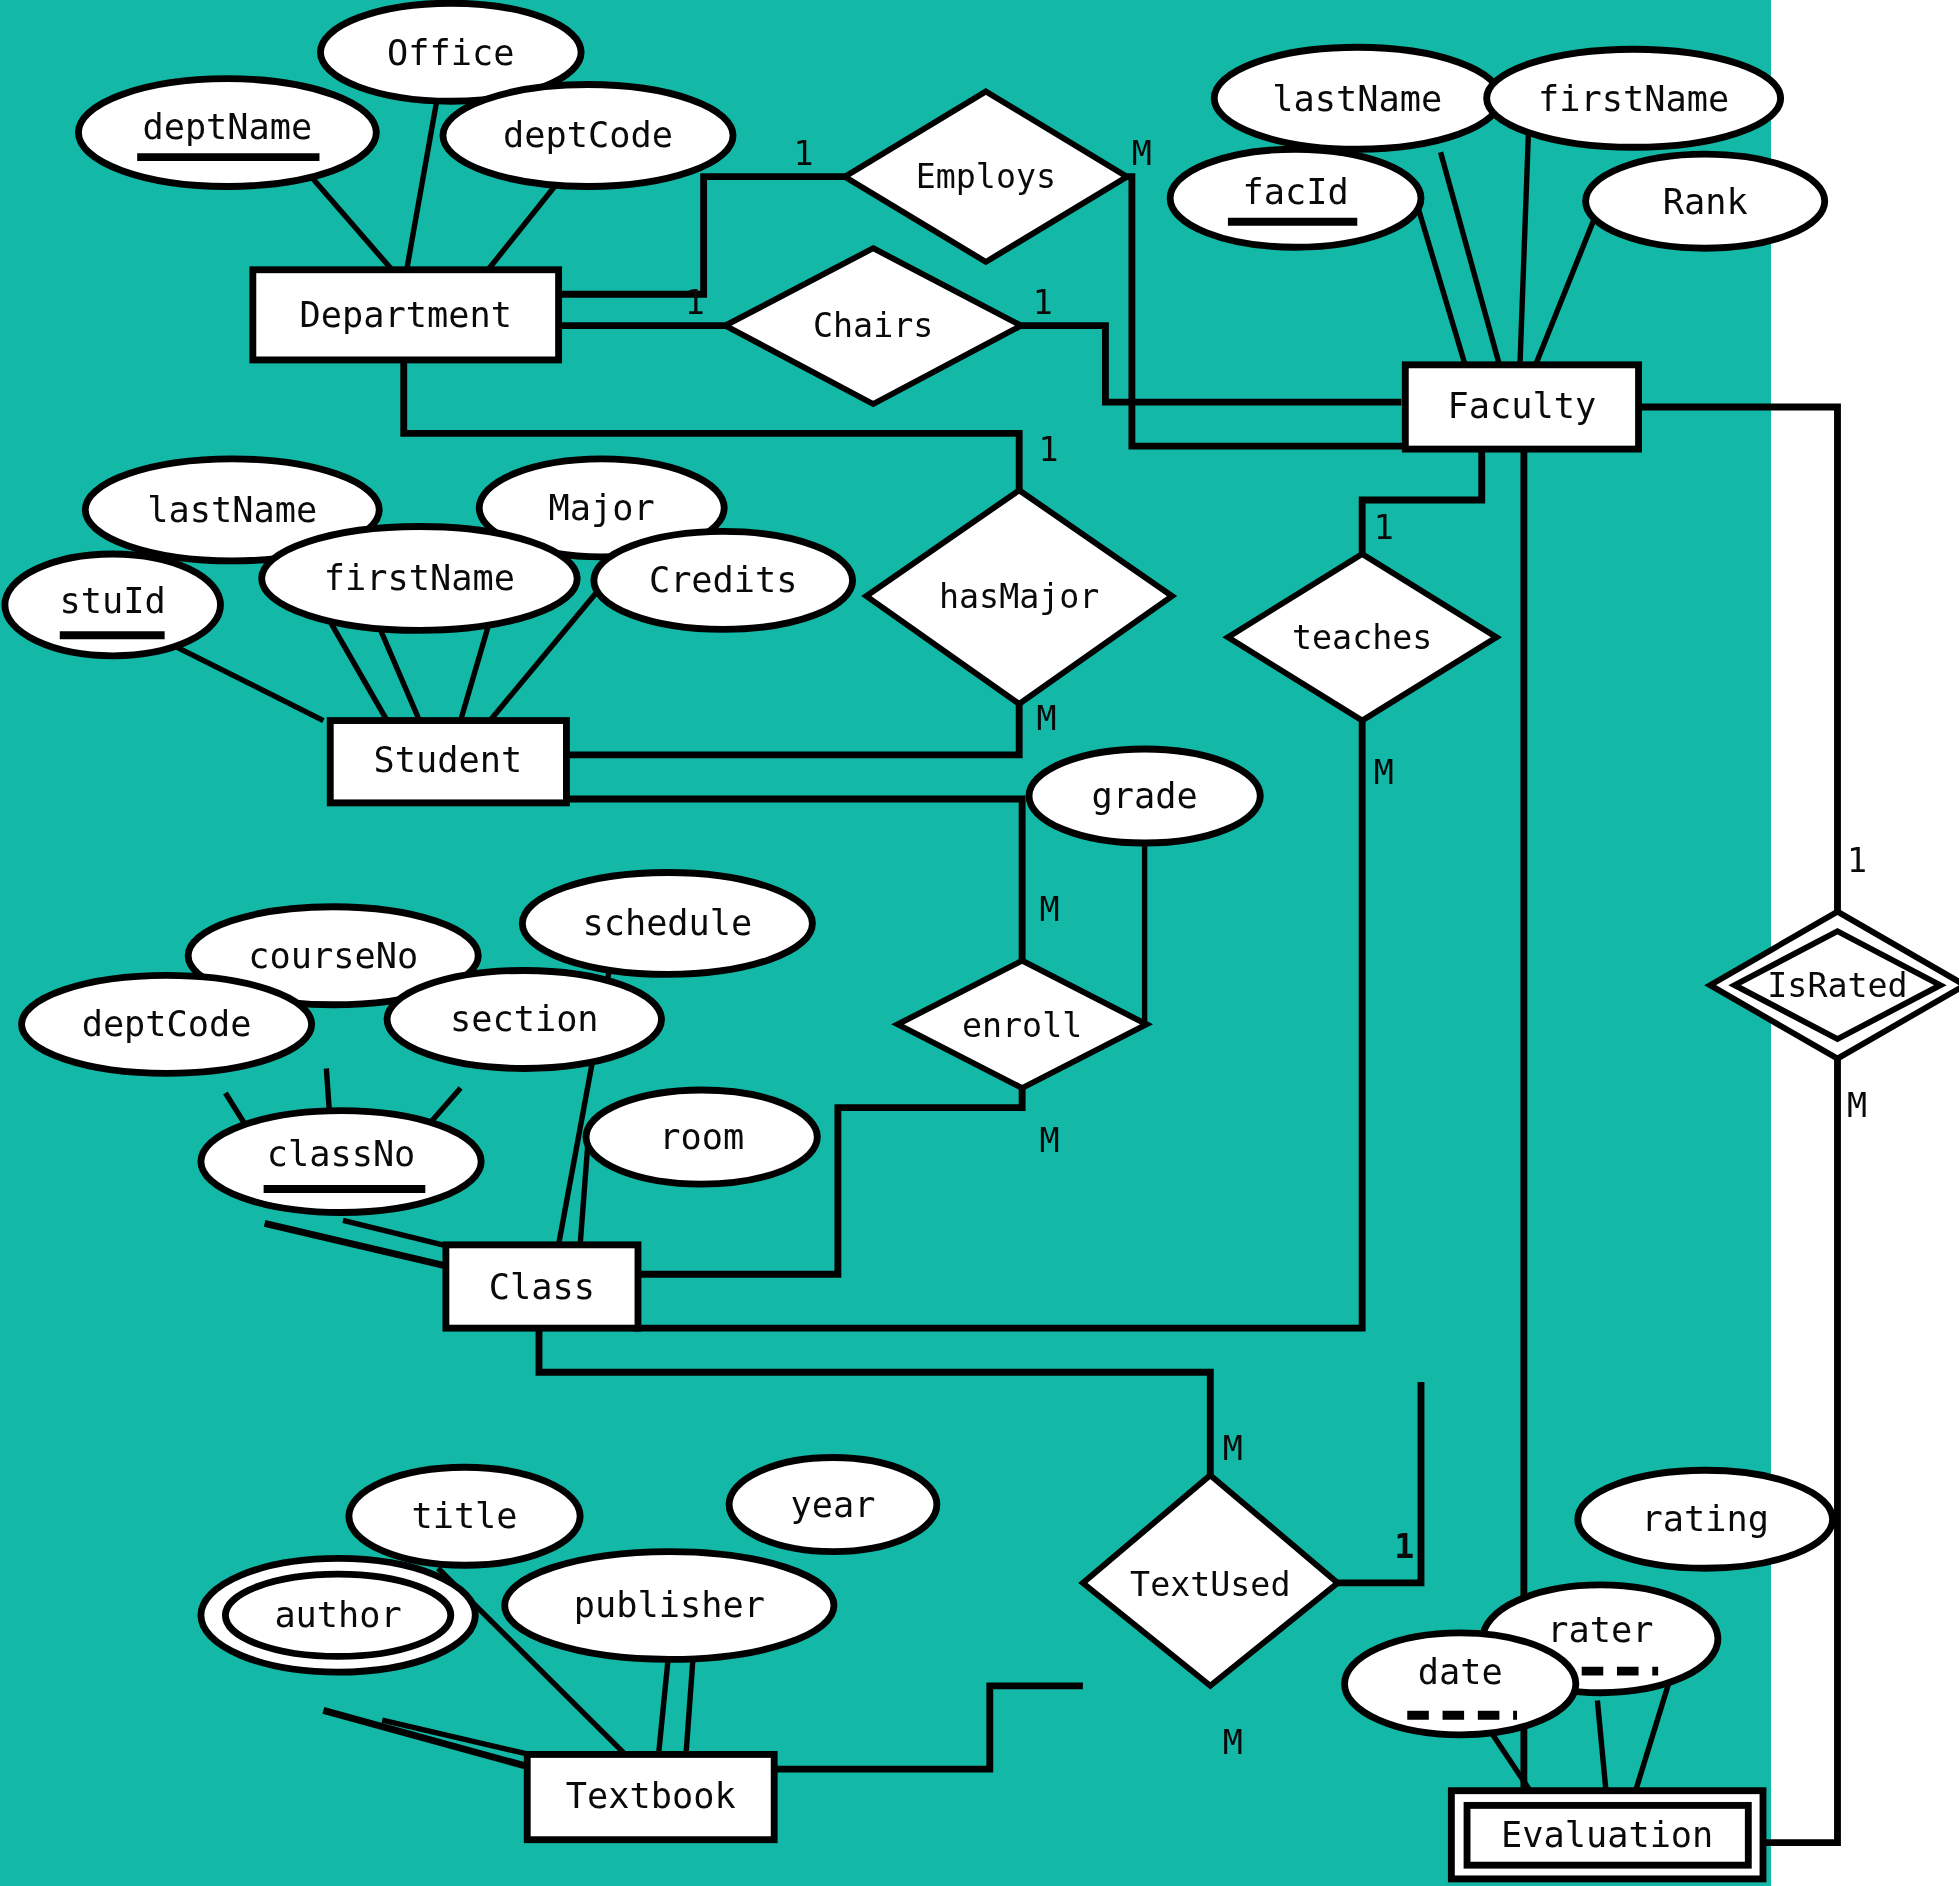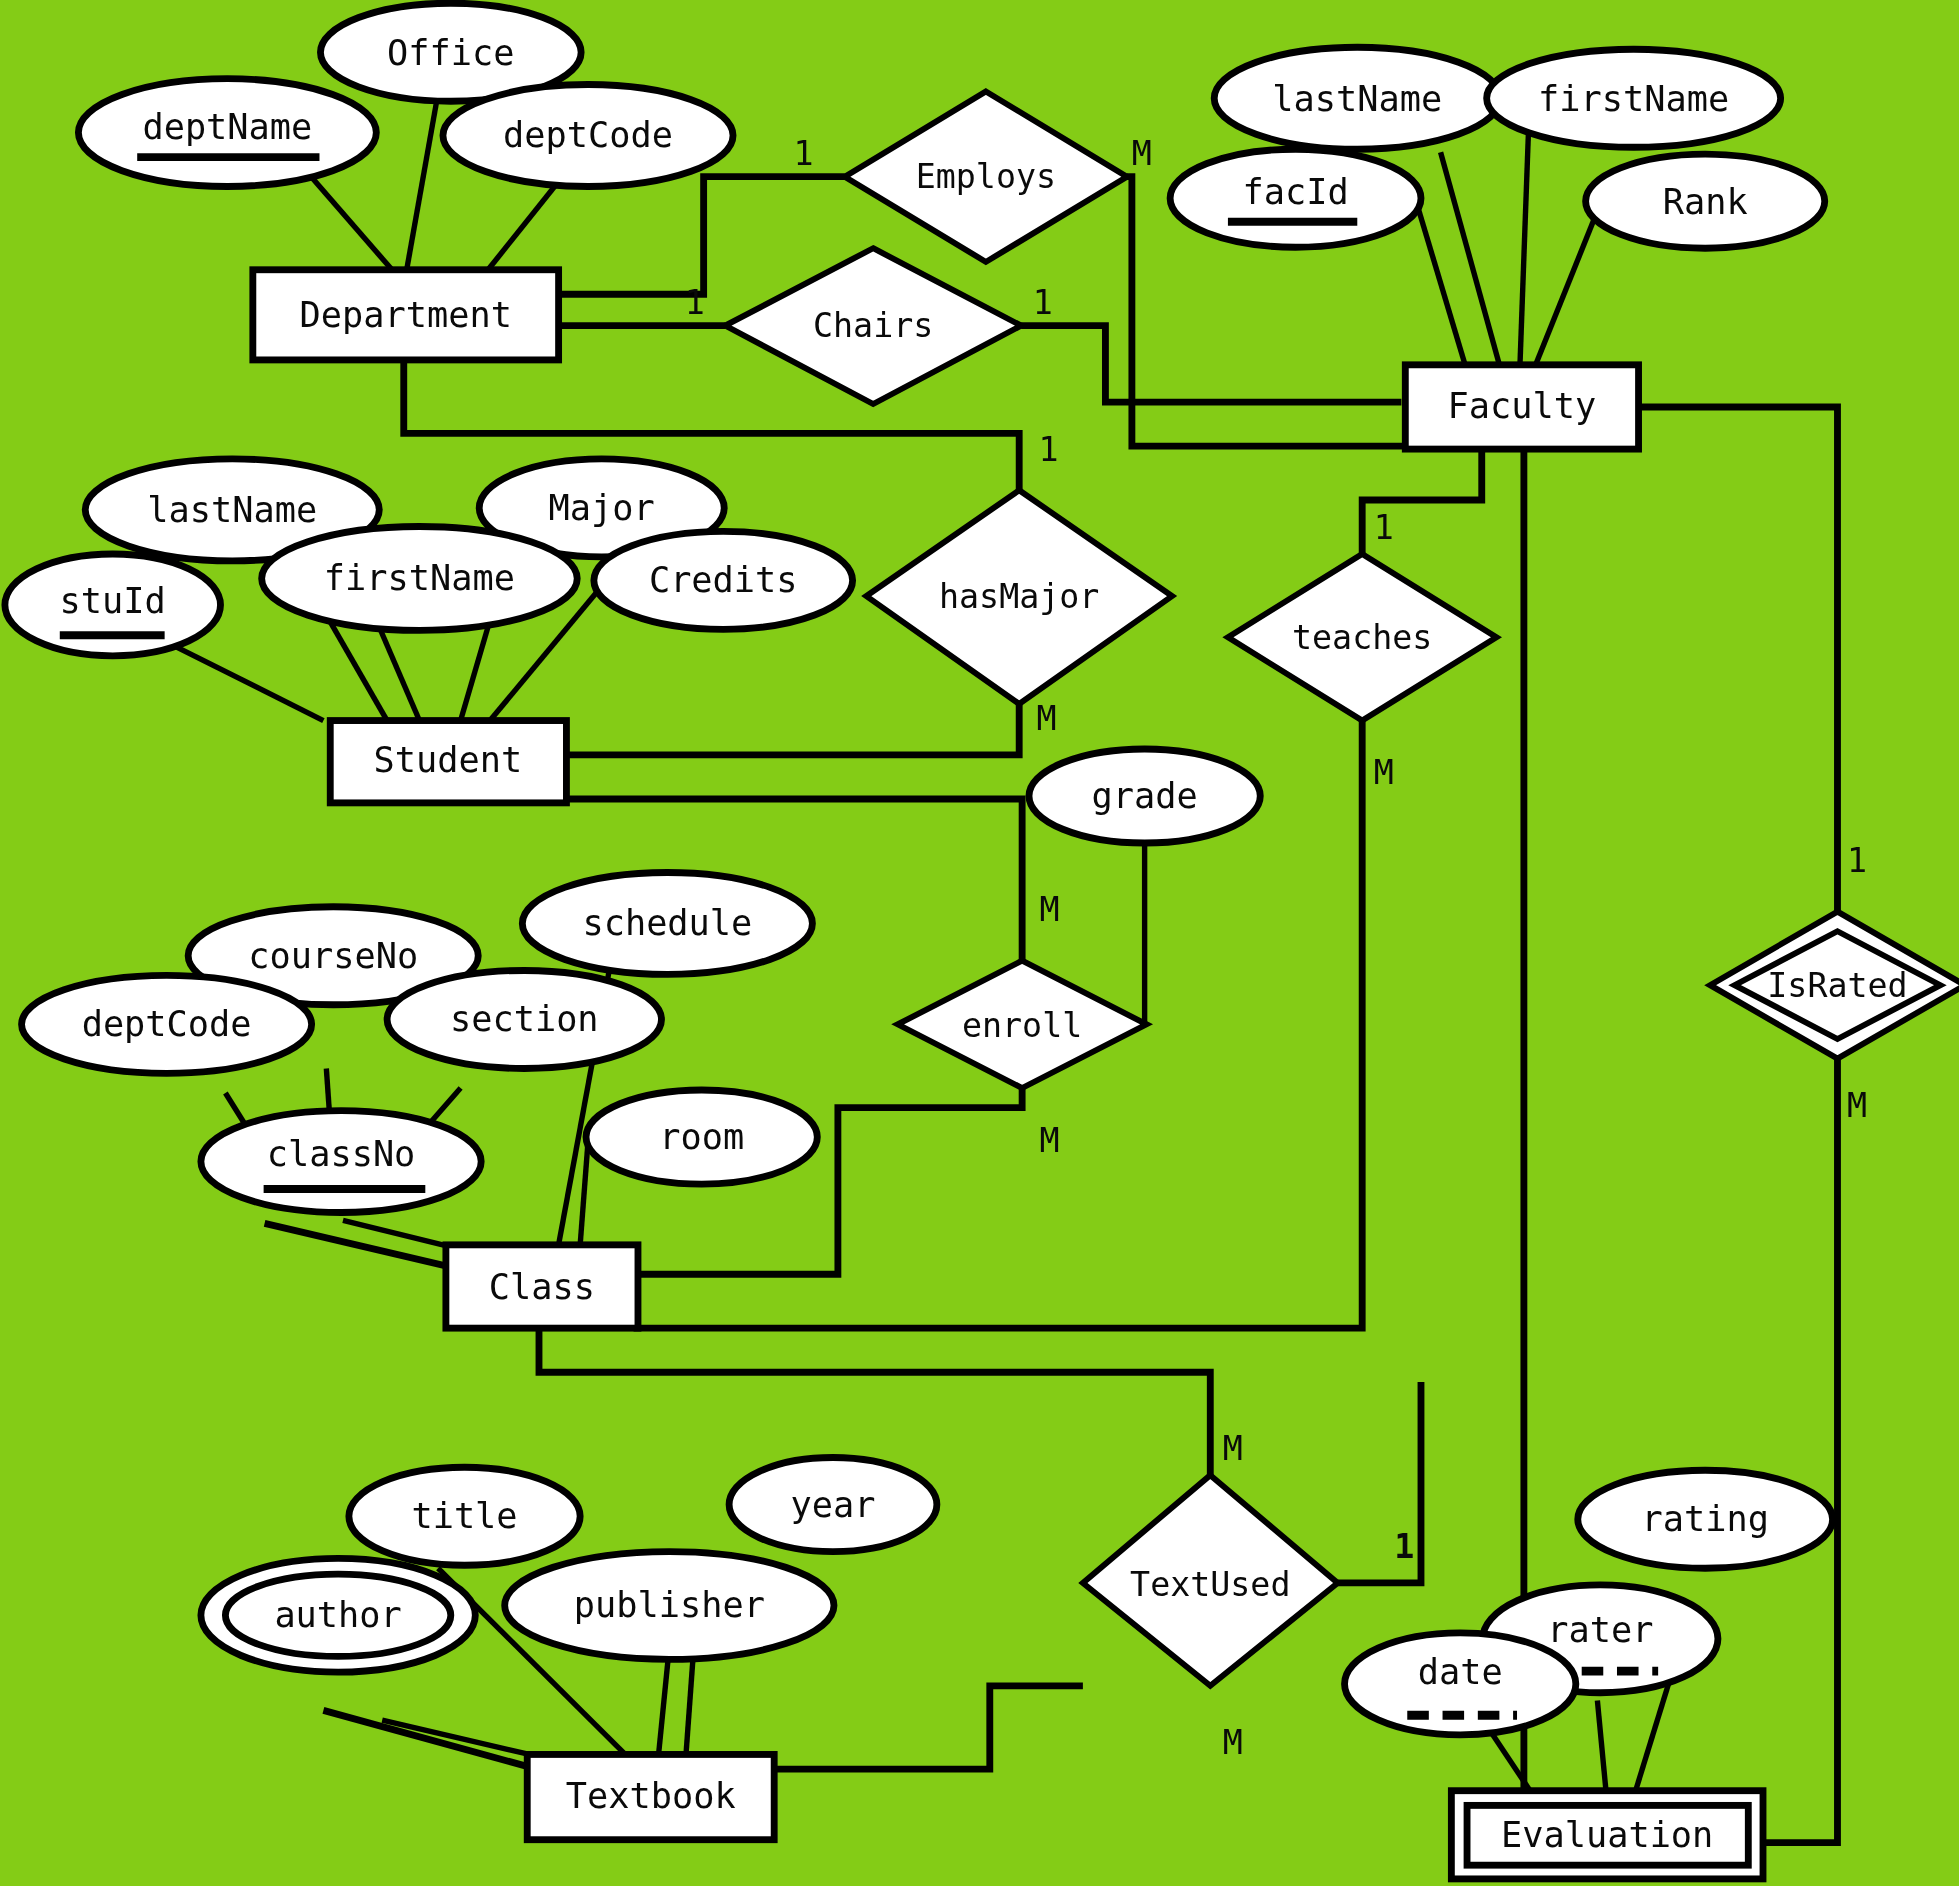--- a/index.html
+++ b/index.html
@@ -2,23 +2,23 @@
 <html><head>
 <meta charset="utf-8">
 <style>
   html, body {
     margin: 0;
     padding: 0;
     background: #ffffff;
   }
   #er-root {
     position: relative;
-    width: 1959px;
+    width: 1771px;
     height: 1887px;
-    background: #84cc16;
+    background: #14b8a6;
     font-family: "DejaVu Sans Mono", "Liberation Mono", monospace;
   }
   #er-svg {
     position: absolute;
     left: 0;
     top: 0;
     width: 1959px;
     height: 1887px;
   }
   .ent-text, .rel-text, .attr-text, .card-text {

